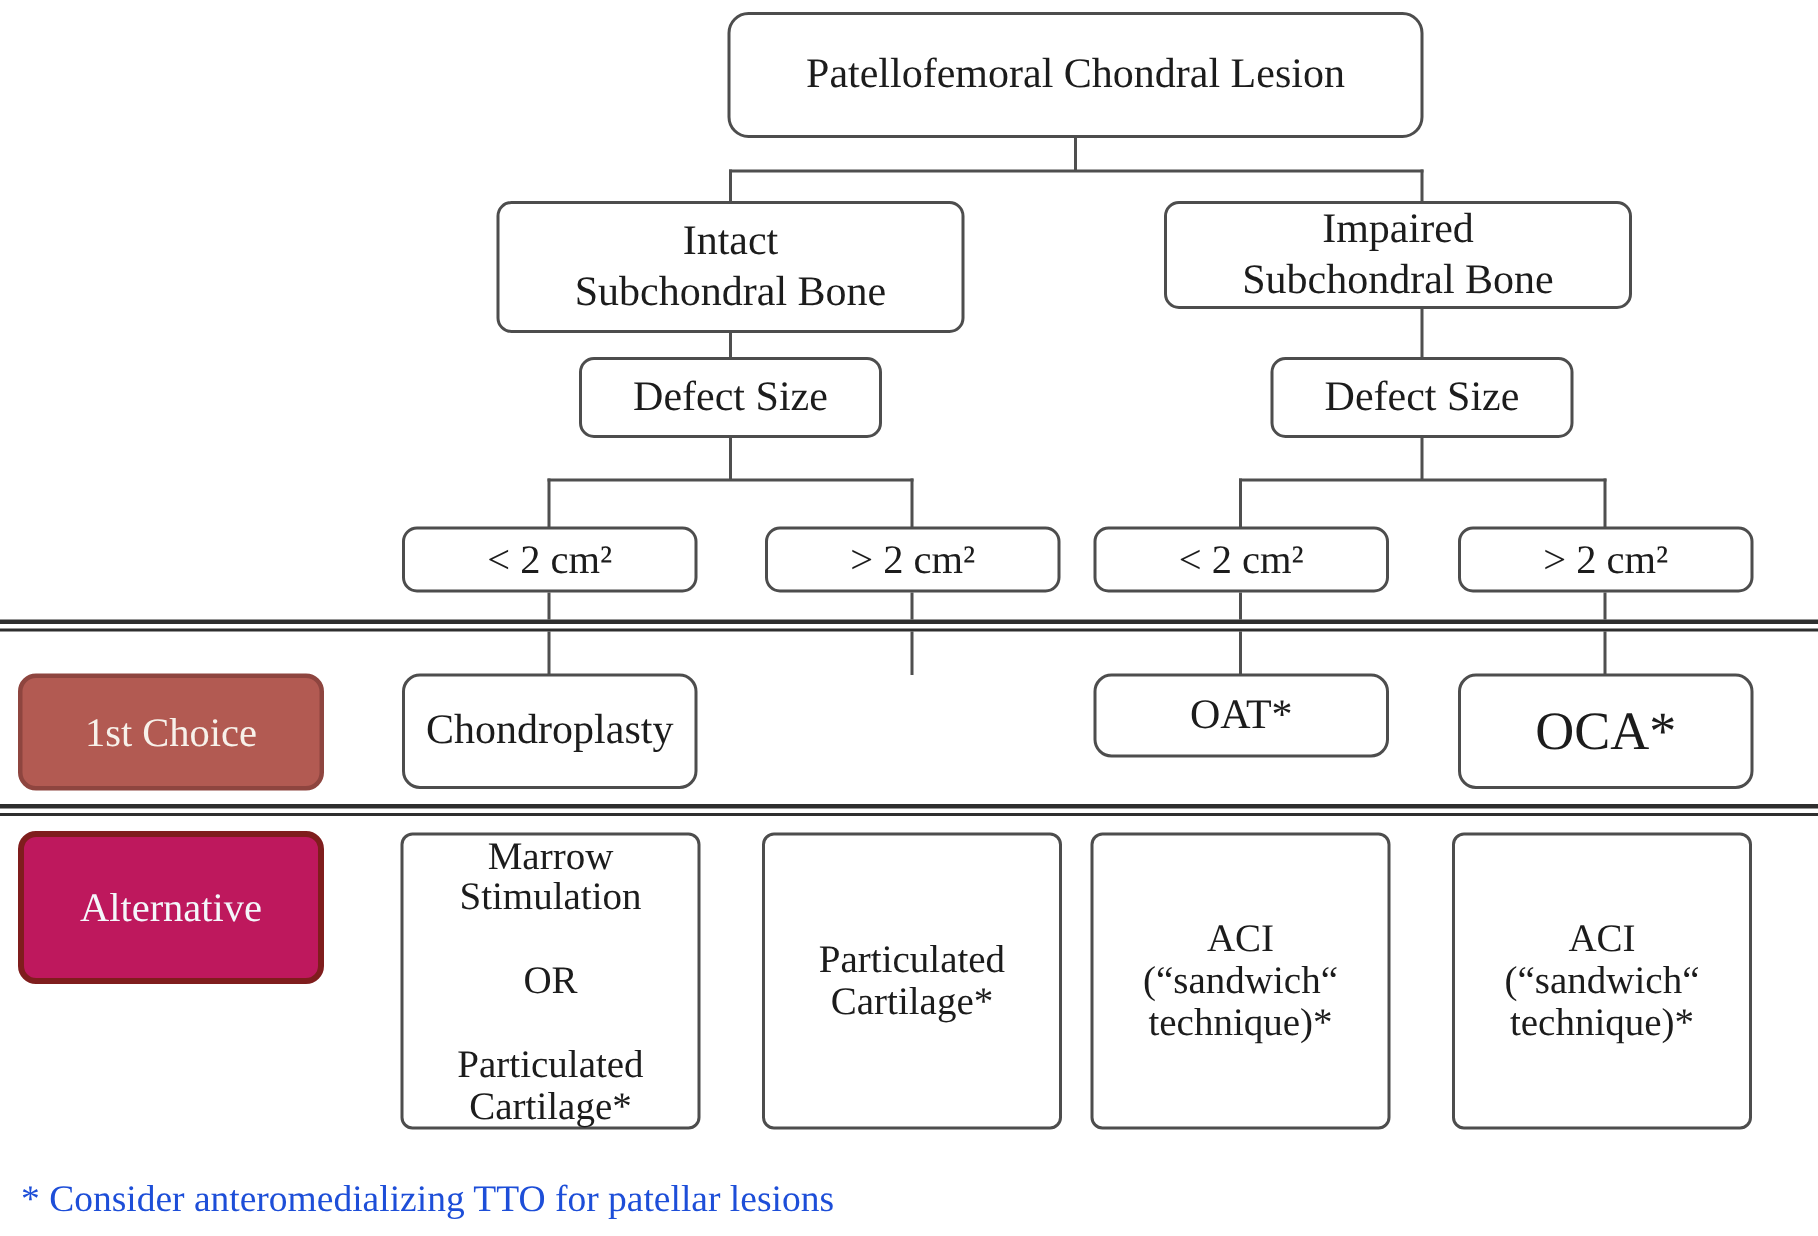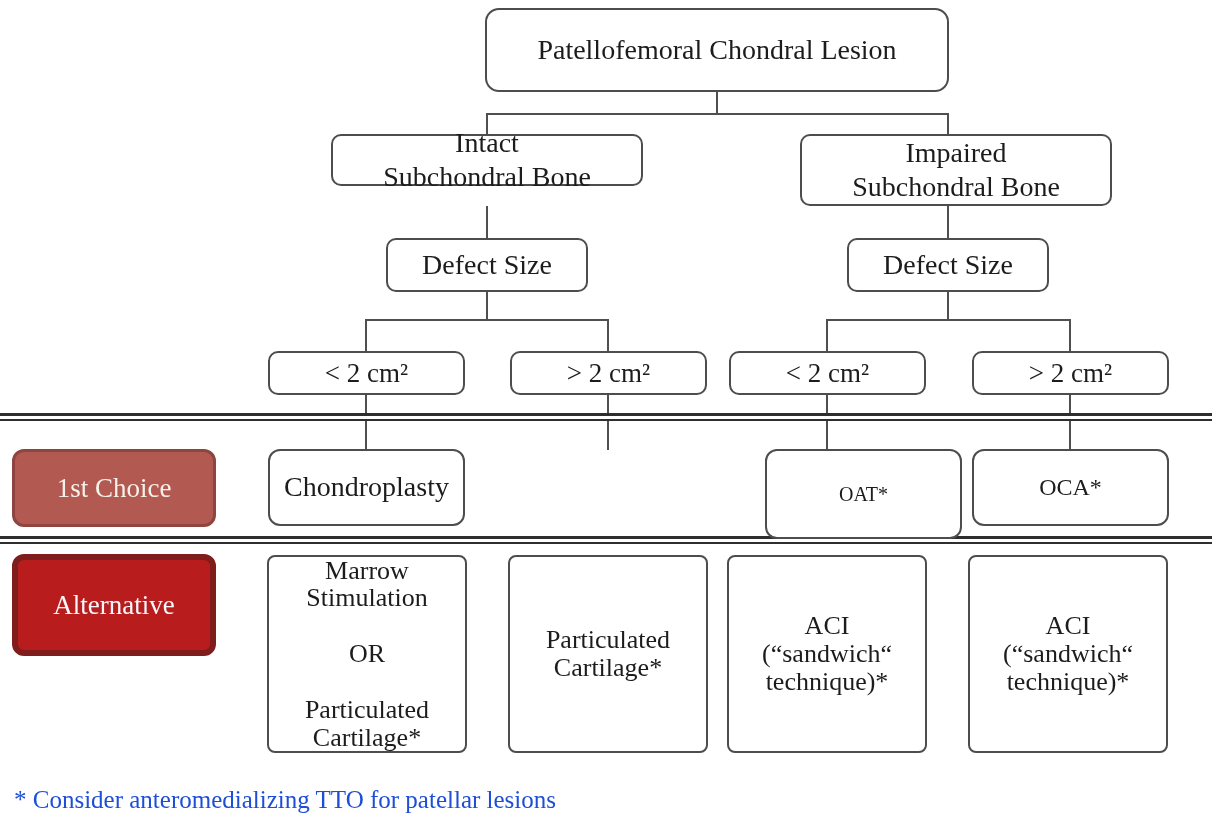--- a/index.html
+++ b/index.html
@@ -21,21 +21,21 @@
     text-align:center; font-size:27px; line-height:1.22; padding:2px 1px;
   }
   .node .lbl { white-space:pre-line; }
   .r14 { border-radius:14px; }
   .alt { border-radius:8px; font-size:26px; line-height:1.07; }
   .tag {
     position:absolute; box-sizing:border-box; display:flex; align-items:center; justify-content:center;
     text-align:center; font-size:27px; border-radius:12px;
   }
   .tag-red  { background:#b25a52; border:3px solid #8e453f; color:#f7f1ea;justify-content:center; }
-  .tag-blue { background:#b91c1c; border:6px solid #7f1d1d; color:#f4f7fb; }
+  .tag-blue { background:#be185d; border:4px solid #7f1d1d; color:#f4f7fb; }
   .footnote { position:absolute; font-size:25px; color:#1d4ed8; }
 </style>
 </head>
 <body>
 
 <div class="canvas">
 
   <div class="conn v" style="left:716px;top:92px;height:22px"></div>
   <div class="conn h" style="left:486px;top:113px;width:463px"></div>
   <div class="conn v" style="left:486px;top:113px;height:22px"></div>
@@ -59,26 +59,26 @@
   <div class="conn v" style="left:826px;top:395px;height:55px"></div>
   <div class="conn v" style="left:1069px;top:395px;height:55px"></div>
 
   <div class="sep" style="top:413px"></div>
   <div class="sep" style="top:536px"></div>
 
   <div class="node r14" style="left:485px;top:8px;width:464px;height:84px;font-size:28px">
     <span class="lbl">Patellofemoral Chondral Lesion</span>
   </div>
 
-  <div class="node" style="left:331px;top:134px;width:312px;height:52px;font-size:28px">
+  <div class="node" style="left:331px;top:134px;width:312px;height:88px;font-size:28px">
     <span class="lbl">Intact
 Subchondral Bone</span>
   </div>
 
-  <div class="node" style="left:800px;top:134px;width:312px;height:72px;font-size:28px">
+  <div class="node" style="left:776px;top:134px;width:312px;height:72px;font-size:28px">
     <span class="lbl">Impaired
 Subchondral Bone</span>
   </div>
 
   <div class="node" style="left:386px;top:238px;width:202px;height:54px;font-size:28px">
     <span class="lbl">Defect Size</span>
   </div>
 
   <div class="node" style="left:847px;top:238px;width:202px;height:54px;font-size:28px">
     <span class="lbl">Defect Size</span>
@@ -102,25 +102,25 @@
 
   <div class="tag tag-red" style="left:12px;top:449px;width:204px;height:78px">
     <span class="lbl">1st Choice</span>
   </div>
 
   <div class="node" style="left:268px;top:449px;width:197px;height:77px;border-radius:12px;font-size:28px">
     <span class="lbl">Chondroplasty</span>
   </div>
 
 
-  <div class="node" style="left:765px;top:449px;width:197px;height:90px;border-radius:12px;font-size:20px">
+  <div class="node" style="left:729px;top:449px;width:197px;height:56px;border-radius:12px;font-size:28px">
     <span class="lbl">OAT*</span>
   </div>
 
-  <div class="node" style="left:972px;top:449px;width:197px;height:77px;border-radius:12px;font-size:24px">
+  <div class="node" style="left:972px;top:449px;width:197px;height:77px;border-radius:12px;font-size:36px">
     <span class="lbl">OCA*</span>
   </div>
 
   <div class="tag tag-blue" style="left:12px;top:554px;width:204px;height:102px">
     <span class="lbl">Alternative</span>
   </div>
 
   <div class="node alt" style="left:267px;top:555px;width:200px;height:198px">
     <span class="lbl">Marrow
 Stimulation

